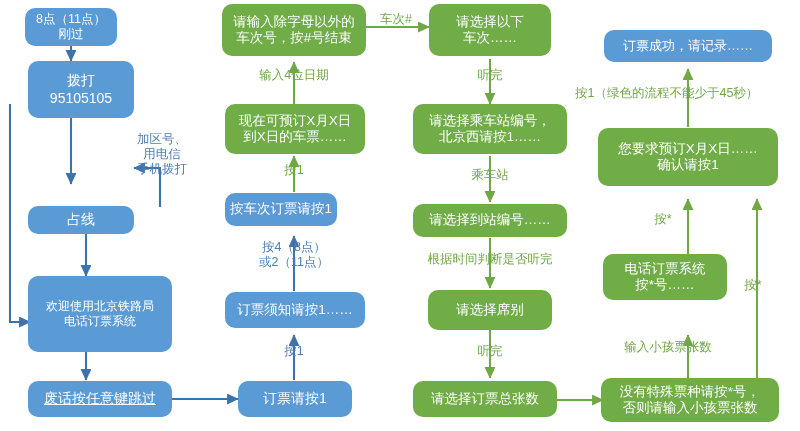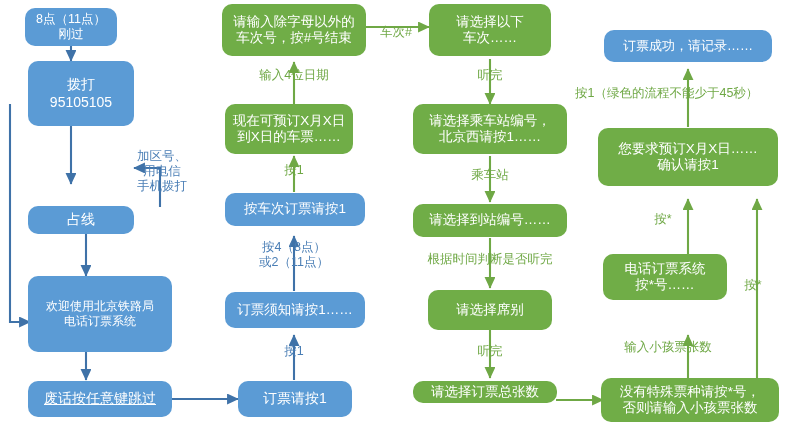--- a/index.html
+++ b/index.html
@@ -77,79 +77,79 @@
       <path d="M688,380 L688,335"></path>
       <path d="M688,283 L688,199"></path>
       <path d="M757,380 L757,199"></path>
       <path d="M688,127 L688,69"></path>
     </g>
   </svg>
 
   <div class="node blue" style="left:25px;top:8px;width:92px;height:38px;font-size:12.5px;">8点（11点）
 刚过</div>
 
-  <div class="node blue" style="left:28px;top:61px;width:106px;height:65px;font-size:14px;">拨打
+  <div class="node blue" style="left:28px;top:61px;width:106px;height:57px;font-size:14px;">拨打
 95105105</div>
 
   <div class="node blue" style="left:28px;top:206px;width:106px;height:28px;font-size:14px;">占线</div>
 
   <div class="node blue" style="left:28px;top:276px;width:144px;height:76px;font-size:12px;">欢迎使用北京铁路局
 电话订票系统</div>
 
   <div class="node blue" style="left:28px;top:381px;width:144px;height:36px;font-size:14px;text-decoration:underline;">废话按任意键跳过</div>
 
   <div class="node blue" style="left:238px;top:381px;width:114px;height:36px;font-size:14px;">订票请按1</div>
 
   <div class="node blue" style="left:225px;top:292px;width:140px;height:36px;font-size:13.5px;">订票须知请按1……</div>
 
-  <div class="node blue" style="left:225px;top:193px;width:140px;height:33px;font-size:13.5px;">按车次订票请按1</div>
+  <div class="node blue" style="left:225px;top:193px;width:112px;height:33px;font-size:13.5px;">按车次订票请按1</div>
 
-  <div class="node green" style="left:225px;top:104px;width:128px;height:50px;font-size:13.5px;">现在可预订X月X日
+  <div class="node green" style="left:225px;top:104px;width:140px;height:50px;font-size:13.5px;">现在可预订X月X日
 到X日的车票……</div>
 
   <div class="node green" style="left:222px;top:4px;width:144px;height:52px;font-size:13.5px;">请输入除字母以外的
 车次号，按#号结束</div>
 
   <div class="node green" style="left:429px;top:4px;width:122px;height:52px;font-size:13.5px;">请选择以下
 车次……</div>
 
   <div class="node green" style="left:413px;top:104px;width:154px;height:50px;font-size:13.5px;">请选择乘车站编号，
 北京西请按1……</div>
 
   <div class="node green" style="left:413px;top:204px;width:154px;height:33px;font-size:13.5px;">请选择到站编号……</div>
 
   <div class="node green" style="left:428px;top:290px;width:124px;height:40px;font-size:13.5px;">请选择席别</div>
 
-  <div class="node green" style="left:413px;top:381px;width:144px;height:22px;font-size:13.5px;">请选择订票总张数</div>
+  <div class="node green" style="left:413px;top:381px;width:144px;height:36px;font-size:13.5px;">请选择订票总张数</div>
 
   <div class="node green" style="left:601px;top:378px;width:178px;height:44px;font-size:13.5px;">没有特殊票种请按*号，
 否则请输入小孩票张数</div>
 
   <div class="node green" style="left:603px;top:254px;width:124px;height:46px;font-size:13.5px;">电话订票系统
 按*号……</div>
 
   <div class="node green" style="left:598px;top:128px;width:180px;height:58px;font-size:13.5px;">您要求预订X月X日……
 确认请按1</div>
 
   <div class="node blue" style="left:604px;top:30px;width:168px;height:32px;font-size:13px;">订票成功，请记录……</div>
 
-  <div class="elabel lblue" style="left:122px;top:149px;width:80px;">加区号、
+  <div class="elabel lblue" style="left:122px;top:132px;width:80px;">加区号、
 用电信
 手机拨打</div>
 
   <div class="elabel lblue" style="left:269px;top:344px;width:50px;">按1</div>
 
   <div class="elabel lblue" style="left:239px;top:240px;width:110px;">按4（8点）
 或2（11点）</div>
 
   <div class="elabel lgreen" style="left:269px;top:163px;width:50px;">按1</div>
 
   <div class="elabel lgreen" style="left:238px;top:68px;width:112px;">输入4位日期</div>
 
-  <div class="elabel lgreen" style="left:366px;top:12px;width:60px;margin-top:13px;">车次#</div>
+  <div class="elabel lgreen" style="left:366px;top:12px;width:60px;">车次#</div>
 
   <div class="elabel lgreen" style="left:462px;top:68px;width:56px;">听完</div>
 
   <div class="elabel lgreen" style="left:455px;top:168px;width:70px;">乘车站</div>
 
   <div class="elabel lgreen" style="left:408px;top:252px;width:164px;">根据时间判断是否听完</div>
 
   <div class="elabel lgreen" style="left:462px;top:344px;width:56px;">听完</div>
 
   <div class="elabel lgreen" style="left:608px;top:340px;width:120px;">输入小孩票张数</div>

